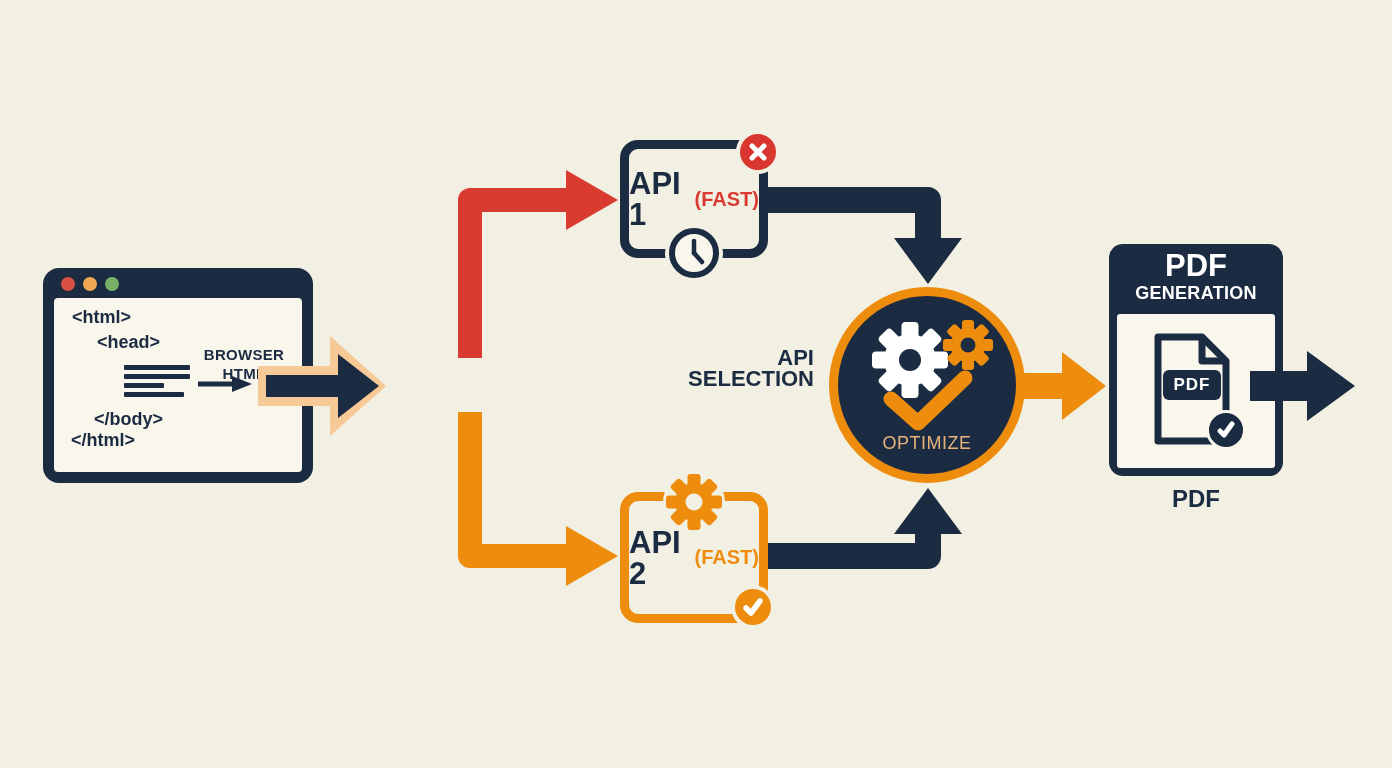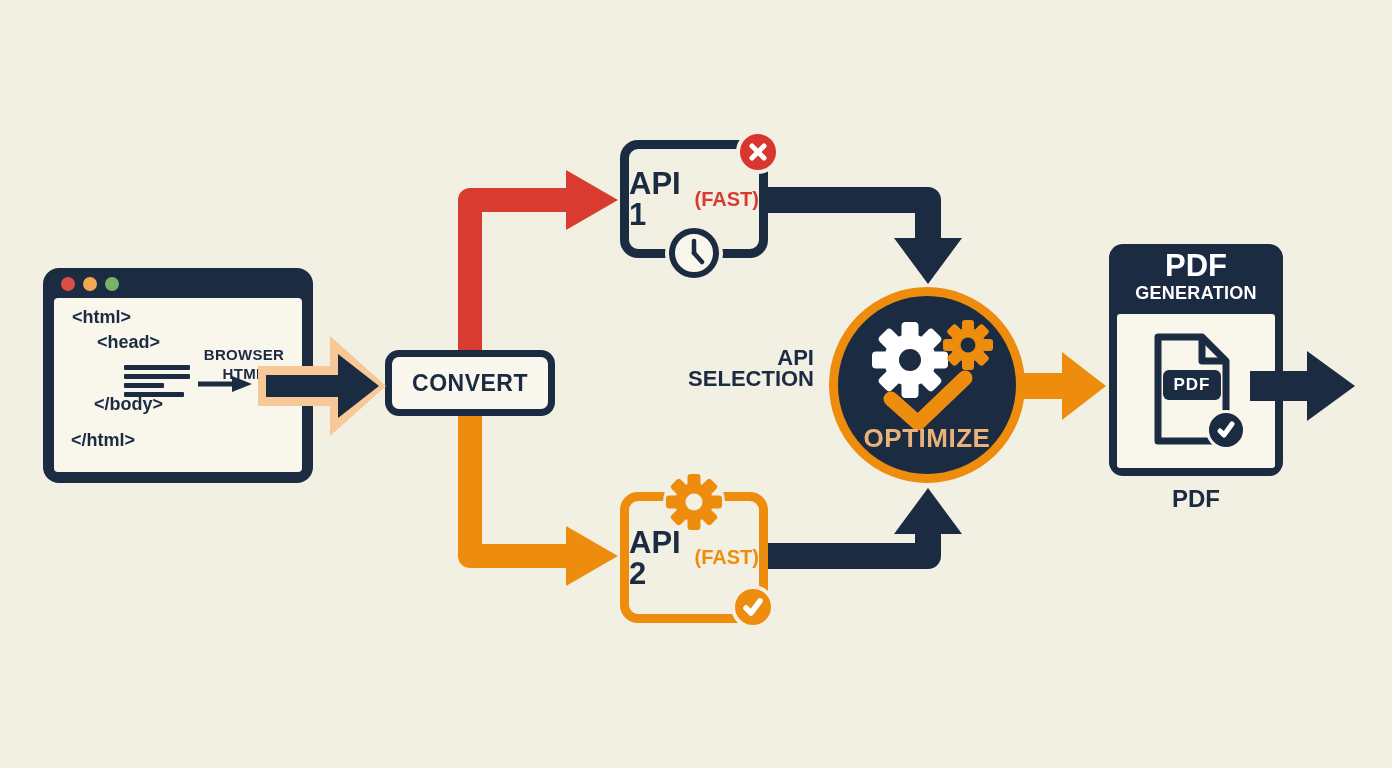--- a/index.html
+++ b/index.html
@@ -40,21 +40,21 @@
   .badge.err{background:#d8362e;top:-19px;right:-21px;}
   .badge.ok-orange{background:#ee8d0d;bottom:-15px;right:-16px;}
   .clock{position:absolute;left:50%;transform:translateX(-50%);bottom:-29px;width:38px;height:38px;
          border-radius:50%;background:#f9f6ec;border:6px solid #1b2b42;box-shadow:0 0 0 4px #f2efe3;}
   .topgear{position:absolute;left:50%;transform:translateX(-50%);top:-30px;width:62px;height:62px;}
 
   
   .optimize{left:829px;top:287px;width:196px;height:196px;background:#1b2b42;border:9px solid #ee8d0d;
             border-radius:50%;}
   .optimize-label{position:absolute;left:0;right:0;bottom:20px;text-align:center;
-                  font-size:26px;font-weight:700;letter-spacing:.5px;color:#e8b27a;}
+                  font-size:18px;font-weight:400;letter-spacing:.5px;color:#e8b27a;}
   .selection{left:630px;top:347px;width:184px;text-align:right;font-size:22px;font-weight:800;line-height:21px;}
 
   
   .pdfbox{left:1109px;top:244px;width:174px;height:232px;background:#1b2b42;border-radius:14px;}
   .pdf-header{position:absolute;top:6px;left:0;right:0;text-align:center;color:#fff;}
   .pdf-h1{font-size:31px;font-weight:800;line-height:1.05;}
   .pdf-h2{font-size:18px;font-weight:800;letter-spacing:.3px;line-height:1.15;}
   .pdf-body{position:absolute;left:8px;right:8px;top:70px;bottom:8px;background:#f9f6ec;border-radius:3px;}
   .docicon{position:absolute;left:33px;top:17px;width:84px;height:116px;}
   .pdf-chip{position:absolute;left:13px;top:39px;width:58px;height:30px;background:#1b2b42;border-radius:6px;
@@ -103,32 +103,29 @@
       <div class="tlines">
         <div class="tline" style="width:66px"></div>
         <div class="tline" style="width:66px"></div>
         <div class="tline" style="width:40px"></div>
         <div class="tline" style="width:60px"></div>
       </div>
       <svg style="position:absolute;left:142px;top:76px" width="58" height="20" viewBox="0 0 58 20">
         <path d="M2,10 L36,10" stroke="#1b2b42" stroke-width="5"></path>
         <polygon points="36,2 56,10 36,18" fill="#1b2b42"></polygon>
       </svg>
-      <div class="code" style="left:40px;top:96px">&lt;/body&gt;</div>
+      <div class="code" style="left:40px;top:111px">&lt;/body&gt;</div>
       <div class="code" style="left:17px;top:132px">&lt;/html&gt;</div>
       <div class="browser-label">
         <div>BROWSER</div>
         <div>HTML</div>
       </div>
     </div>
   </div>
 
-  <div class="node convert">
-    <span>CONVERT</span>
-  </div>
 
   <div class="node apibox api1">
     <div class="api-title">API 1</div>
     <div class="api-sub">(FAST)</div>
     <div class="badge err">
       <svg width="22" height="22" viewBox="0 0 22 22">
         <path d="M5,5 L17,17 M17,5 L5,17" stroke="#fff" stroke-width="5" stroke-linecap="round"></path>
       </svg>
     </div>
     <div class="clock">

